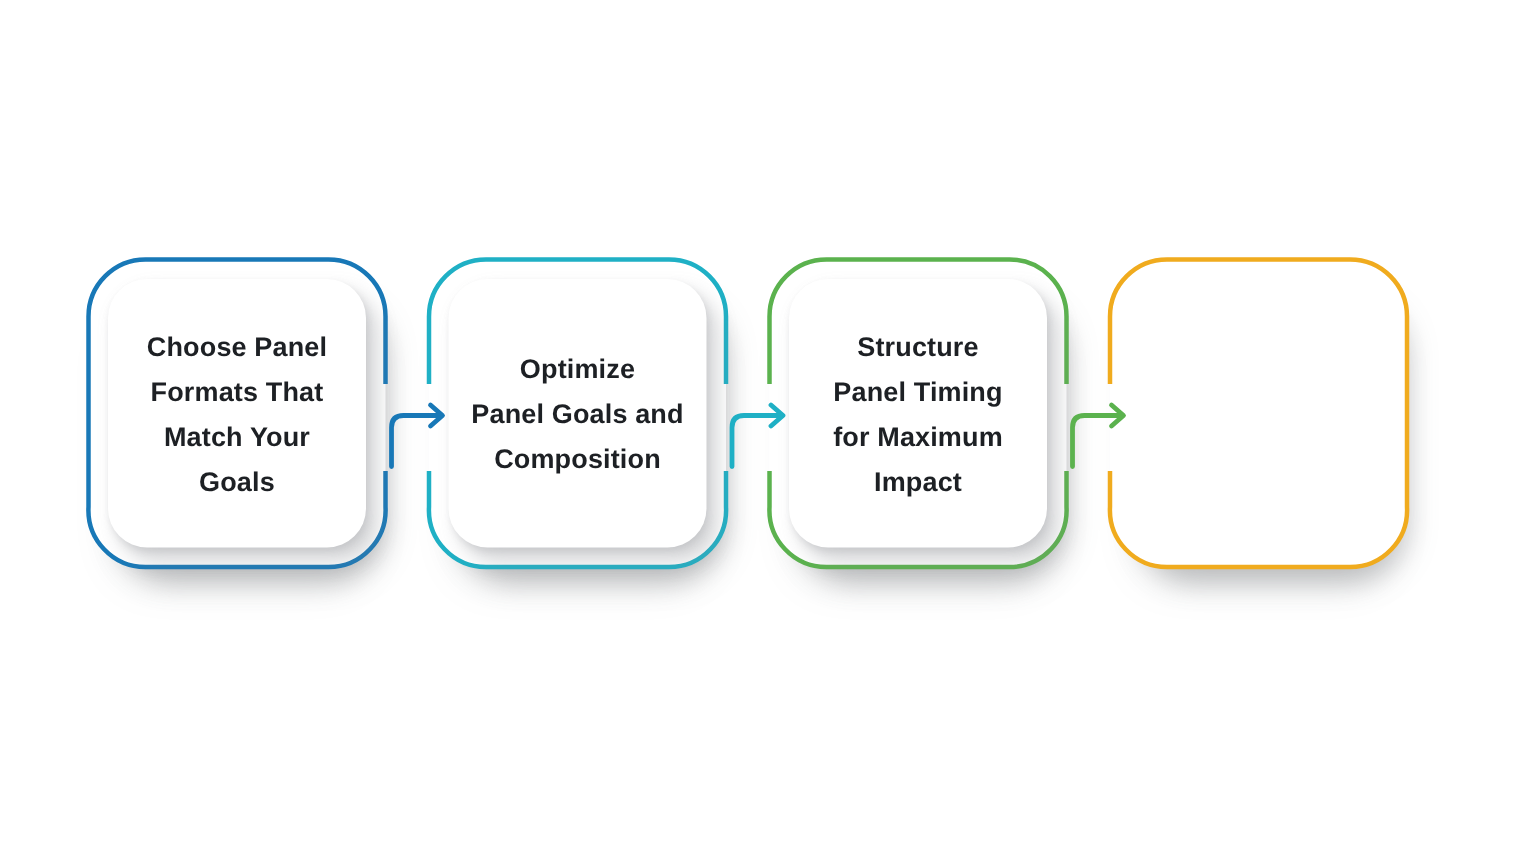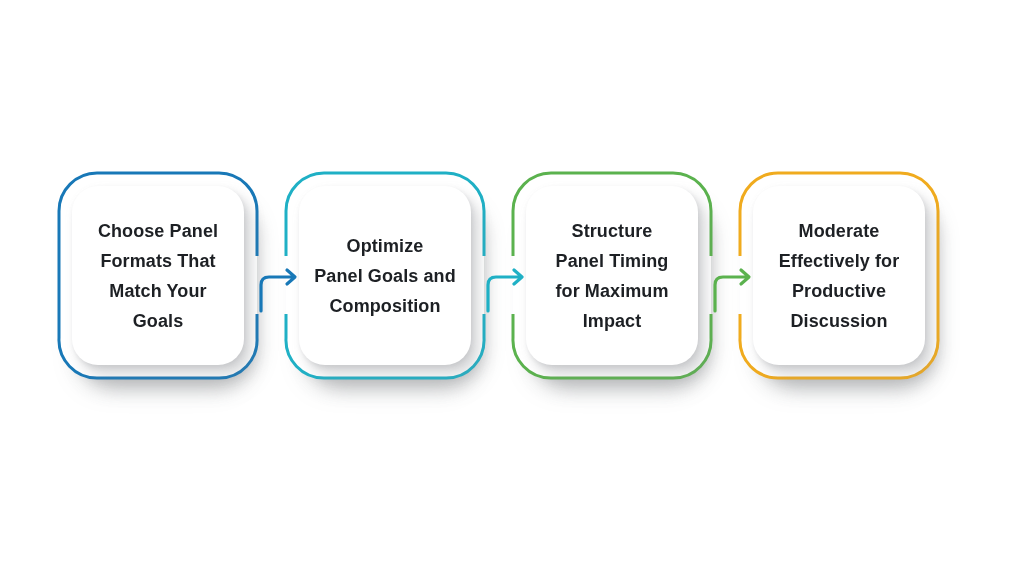--- a/index.html
+++ b/index.html
@@ -116,26 +116,20 @@
 Impact</div>
     </div>
   </div>
 
   <div class="step step-4">
     <div class="shadow-layer"></div>
     <svg class="border-svg" viewBox="0 0 202 209">
       <path class="fill-path" fill="#ffffff" d="M40,2 L162,2 A38,38 0 0 1 200,40 L200,167 A38,38 0 0 1 162,207 L40,207 A38,38 0 0 1 2,167 L2,40 A38,38 0 0 1 40,2 Z"></path>
       <path class="stroke-path" fill="none" stroke-width="3" stroke="#f0ab1e" d="M40,2 L162,2 A38,38 0 0 1 200,40 L200,85 L200,143 L200,167 A38,38 0 0 1 162,207 L40,207 A38,38 0 0 1 2,167 L2,143 M2,85 L2,40 A38,38 0 0 1 40,2"></path>
     </svg>
-    <div class="card" style="background: rgb(255, 255, 255);">
-      <div class="label" style="color: rgb(29, 32, 36);">Moderate
-Effectively for
-Productive
-Discussion</div>
-    </div>
   </div>
 
   <svg class="connector connector-1" viewBox="0 0 46 72">
     <path d="M5,64 L5,38 Q5,30 13,30 L38,30 M31,23 L39,30 L31,37" fill="none" stroke-width="3.2" stroke-linecap="round" stroke-linejoin="round" stroke="#1878b7"></path>
   </svg>
   <svg class="connector connector-2" viewBox="0 0 46 72">
     <path d="M5,64 L5,38 Q5,30 13,30 L38,30 M31,23 L39,30 L31,37" fill="none" stroke-width="3.2" stroke-linecap="round" stroke-linejoin="round" stroke="#1fb0c5"></path>
   </svg>
   <svg class="connector connector-3" viewBox="0 0 46 72">
     <path d="M5,64 L5,38 Q5,30 13,30 L38,30 M31,23 L39,30 L31,37" fill="none" stroke-width="3.2" stroke-linecap="round" stroke-linejoin="round" stroke="#5bb24e"></path>

